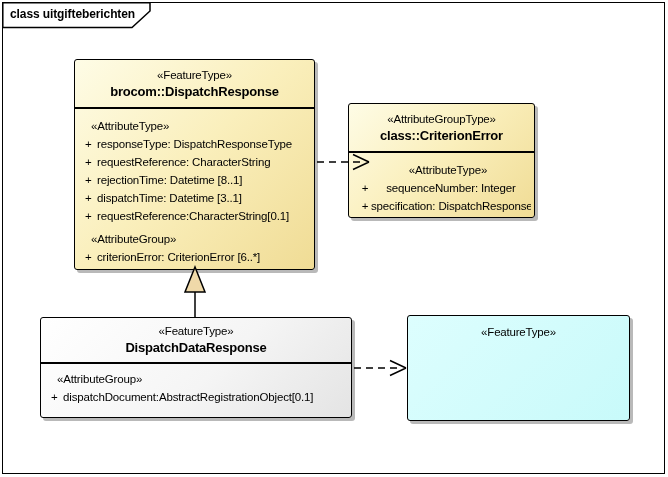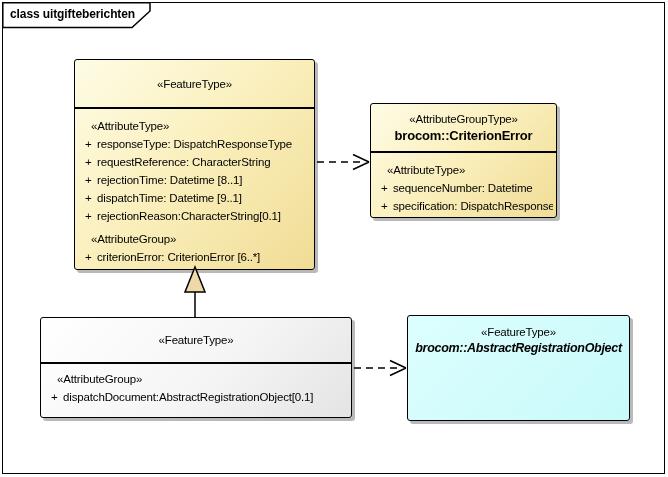--- a/index.html
+++ b/index.html
@@ -83,86 +83,87 @@
   <div class="frame-tab">
     <svg width="152" height="28" viewBox="0 0 152 28">
       <polygon points="0.8,0.8 148,0.8 148,9 130,25.5 0.8,25.5" fill="#ffffff" stroke="#000000" stroke-width="1.5"></polygon>
     </svg>
     <div class="frame-tab-label">class uitgifteberichten</div>
   </div>
 
   <div class="uml-box fill-yellow" style="left:74px; top:59px; width:241px; height:211px;">
     <div class="uml-header with-sep" style="height:49px;">
       <div class="stereotype">«FeatureType»</div>
+      <div class="class-name">brocom::DispatchResponse</div>
     </div>
     <div class="uml-attrs">
       <div class="section-header">«AttributeType»</div>
       <div class="attr-row">
         <span class="attr-vis">+</span>
         <span class="attr-text">responseType: DispatchResponseType</span>
       </div>
       <div class="attr-row">
         <span class="attr-vis">+</span>
         <span class="attr-text">requestReference: CharacterString</span>
       </div>
       <div class="attr-row">
         <span class="attr-vis">+</span>
         <span class="attr-text">rejectionTime: Datetime [8..1]</span>
       </div>
       <div class="attr-row">
         <span class="attr-vis">+</span>
-        <span class="attr-text">dispatchTime: Datetime [9..1]</span>
+        <span class="attr-text">dispatchTime: Datetime [3..1]</span>
       </div>
       <div class="attr-row">
         <span class="attr-vis">+</span>
-        <span class="attr-text">rejectionReason:CharacterString[0.1]</span>
+        <span class="attr-text">requestReference:CharacterString[0.1]</span>
       </div>
       <div class="section-header later">«AttributeGroup»</div>
       <div class="attr-row">
         <span class="attr-vis">+</span>
         <span class="attr-text">criterionError: CriterionError [6..*]</span>
       </div>
     </div>
   </div>
 
-  <div class="uml-box fill-yellow" style="left:370px; top:103px; width:187px; height:115px;">
+  <div class="uml-box fill-yellow" style="left:348px; top:103px; width:187px; height:115px;text-align:center;">
     <div class="uml-header with-sep" style="height:49px;">
       <div class="stereotype">«AttributeGroupType»</div>
-      <div class="class-name">brocom::CriterionError</div>
+      <div class="class-name">class::CriterionError</div>
     </div>
     <div class="uml-attrs">
       <div class="section-header">«AttributeType»</div>
       <div class="attr-row">
         <span class="attr-vis">+</span>
-        <span class="attr-text">sequenceNumber: Datetime</span>
+        <span class="attr-text">sequenceNumber: Integer</span>
       </div>
       <div class="attr-row">
         <span class="attr-vis">+</span>
         <span class="attr-text">specification: DispatchResponse</span>
       </div>
     </div>
   </div>
 
   <div class="uml-box fill-gray" style="left:40px; top:317px; width:312px; height:101px;">
     <div class="uml-header with-sep" style="height:46px;">
       <div class="stereotype">«FeatureType»</div>
+      <div class="class-name">DispatchDataResponse</div>
     </div>
     <div class="uml-attrs" style="padding-top:6px;">
       <div class="section-header">«AttributeGroup»</div>
       <div class="attr-row">
         <span class="attr-vis">+</span>
         <span class="attr-text">dispatchDocument:AbstractRegistrationObject[0.1]</span>
       </div>
     </div>
   </div>
 
   <div class="uml-box fill-cyan" style="left:407px; top:315px; width:223px; height:106px;">
     <div class="uml-header" style="height:54px; justify-content:flex-start; padding-top:10px;">
       <div class="stereotype">«FeatureType»</div>
-      <div class="class-name abstract">brocom::AbstractRegistrationObject</div>
     </div>
   </div>
 
   <svg class="connectors" width="668" height="477" viewBox="0 0 668 477">
      CriterionError --&gt;
     <g style="pointer-events:stroke;">
       <path d="M317,162 H361" fill="none" stroke="#000" stroke-width="1.4" stroke-dasharray="7,5"></path>
       <path d="M369,162 L353,154.5 M369,162 L353,169.5" fill="none" stroke="#000" stroke-width="1.4"></path>
     </g>
     

